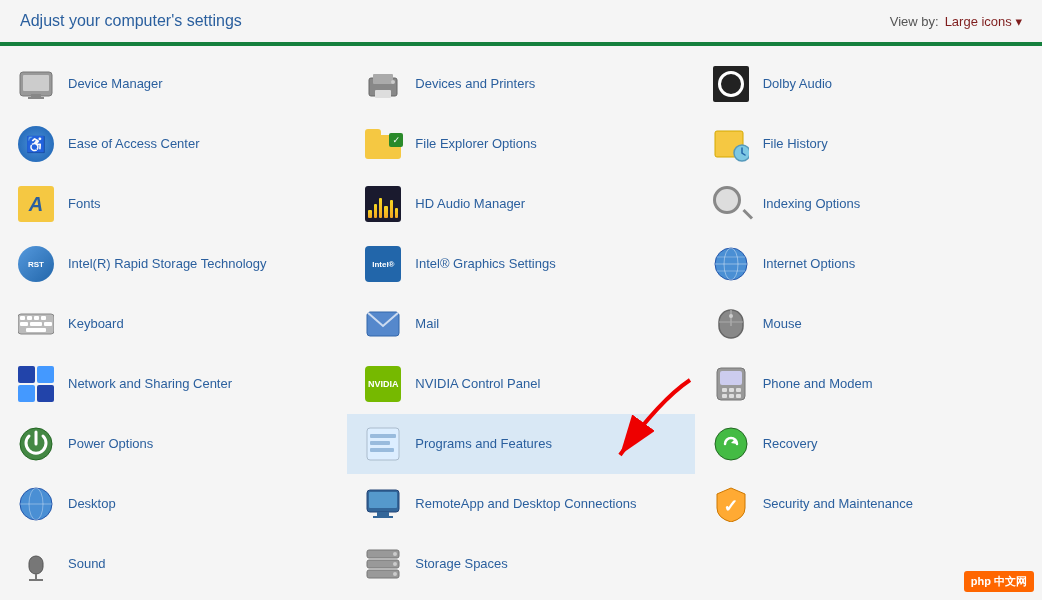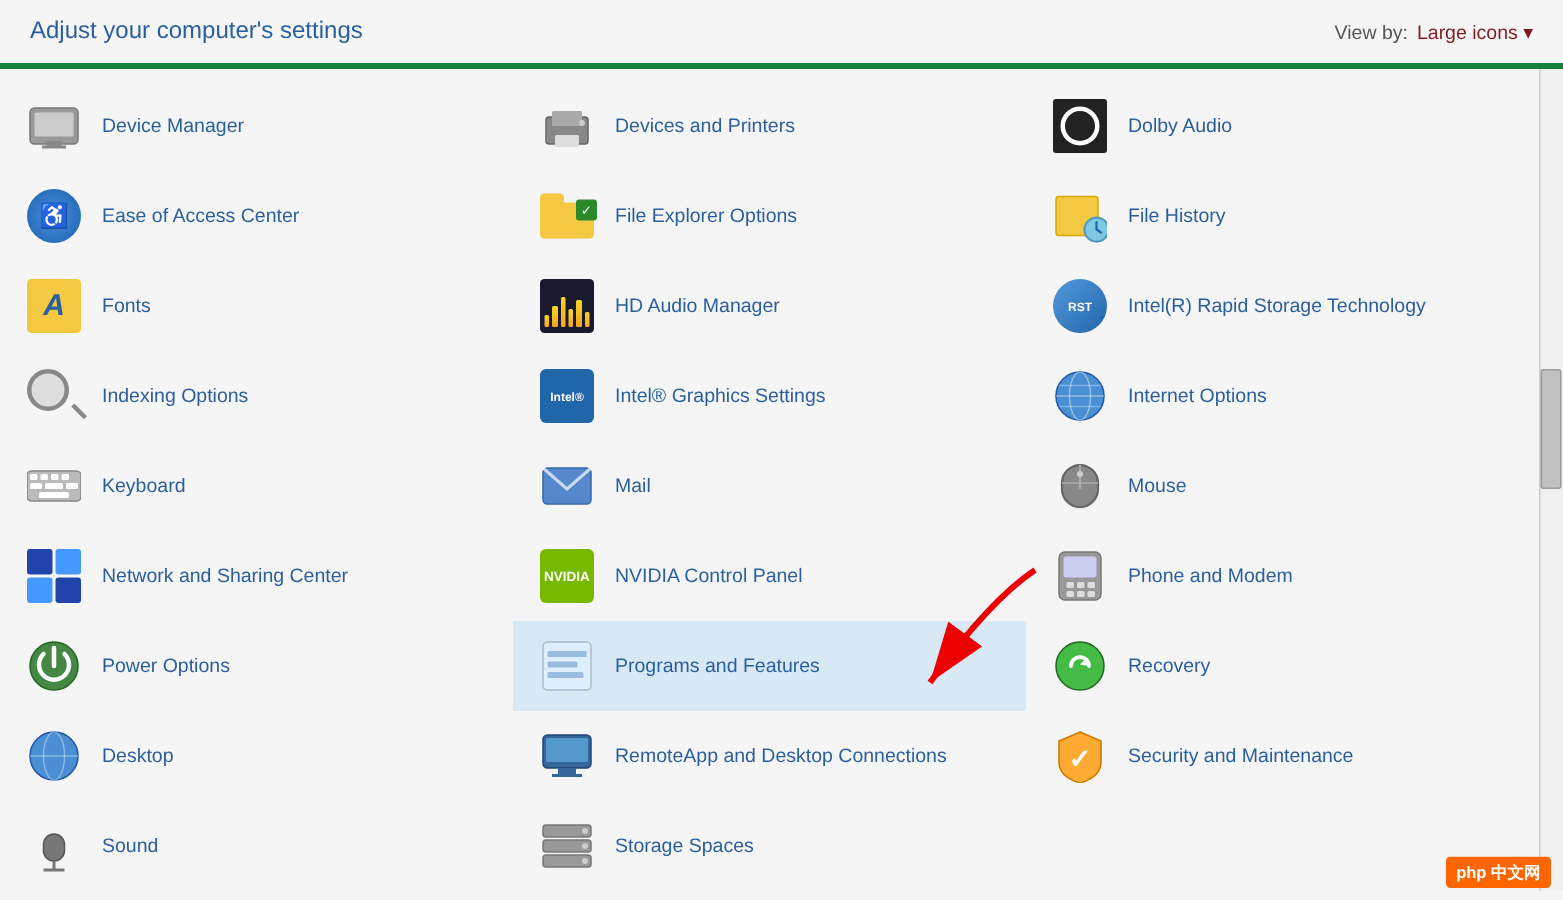--- a/index.html
+++ b/index.html
@@ -35,20 +35,21 @@
       color: #555;
       margin-left: 36px;
     }
     .view-by-value {
       color: #7f1d1d;
       cursor: pointer;
     }
     .content-area {
       display: flex;
       height: calc(600px - 52px);
+      flex-direction: column;
     }
     .grid-container {
       flex: 1;
       overflow-y: auto;
       padding: 8px 0;
     }
     .scrollbar {
       width: 16px;
       background: #f0f0f0;
       border-left: 1px solid #ccc;
@@ -305,32 +306,32 @@
               <div class="audio-bar" style="height:20px"></div>
               <div class="audio-bar" style="height:12px"></div>
               <div class="audio-bar" style="height:18px"></div>
               <div class="audio-bar" style="height:10px"></div>
             </div>
           </div>
           <span class="item-label">HD Audio Manager</span>
         </div>
         <div class="grid-item">
           <div class="item-icon">
-            <div class="icon-intel-rst" style="font-size:8px;font-weight:bold;color:white;">RST</div>
-          </div>
-          <span class="item-label">Intel(R) Rapid Storage Technology</span>
-        </div>
-        <div class="grid-item">
-          <div class="item-icon">
             <div class="icon-indexing">
               <div class="magnify-glass"></div>
               <div class="magnify-handle"></div>
             </div>
           </div>
           <span class="item-label">Indexing Options</span>
+        </div>
+        <div class="grid-item">
+          <div class="item-icon">
+            <div class="icon-intel-rst" style="font-size:8px;font-weight:bold;color:white;">RST</div>
+          </div>
+          <span class="item-label">Intel(R) Rapid Storage Technology</span>
         </div>
         <div class="grid-item">
           <div class="item-icon">
             <div class="icon-intel-gfx" style="font-size:8px;">Intel®</div>
           </div>
           <span class="item-label">Intel® Graphics Settings</span>
         </div>
         <div class="grid-item">
           <div class="item-icon">
             <svg width="36" height="36" viewBox="0 0 36 36">

